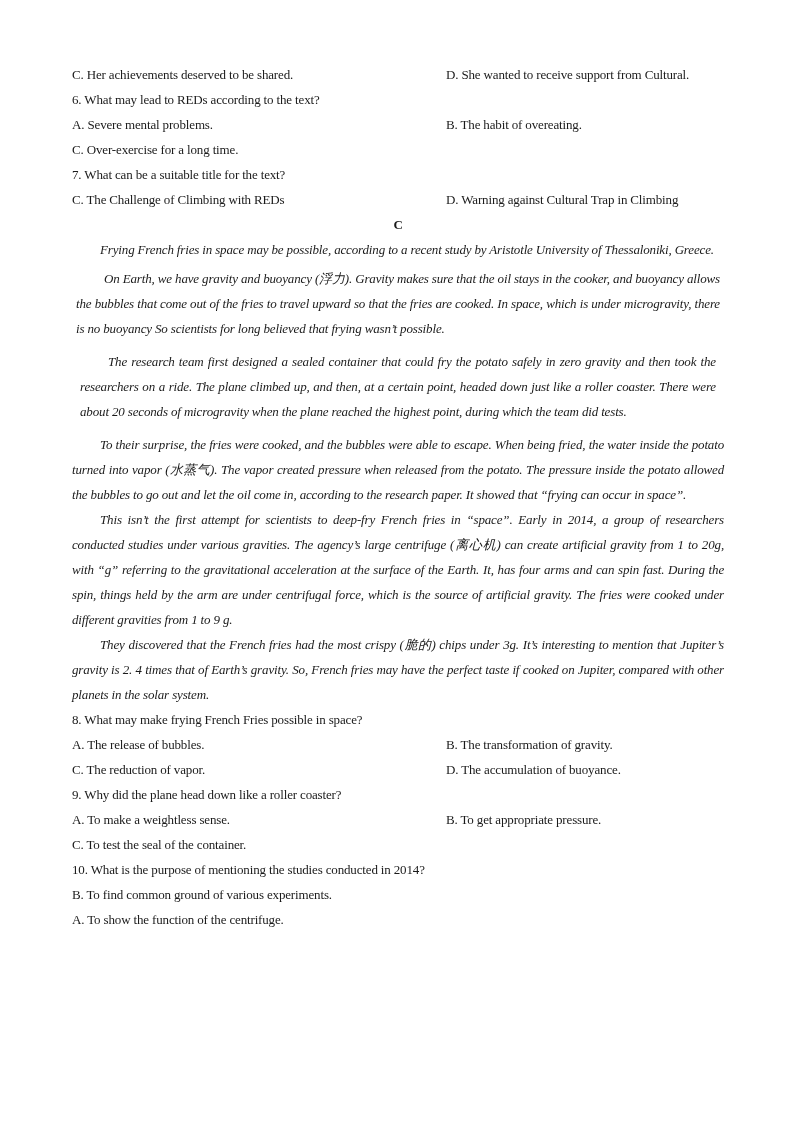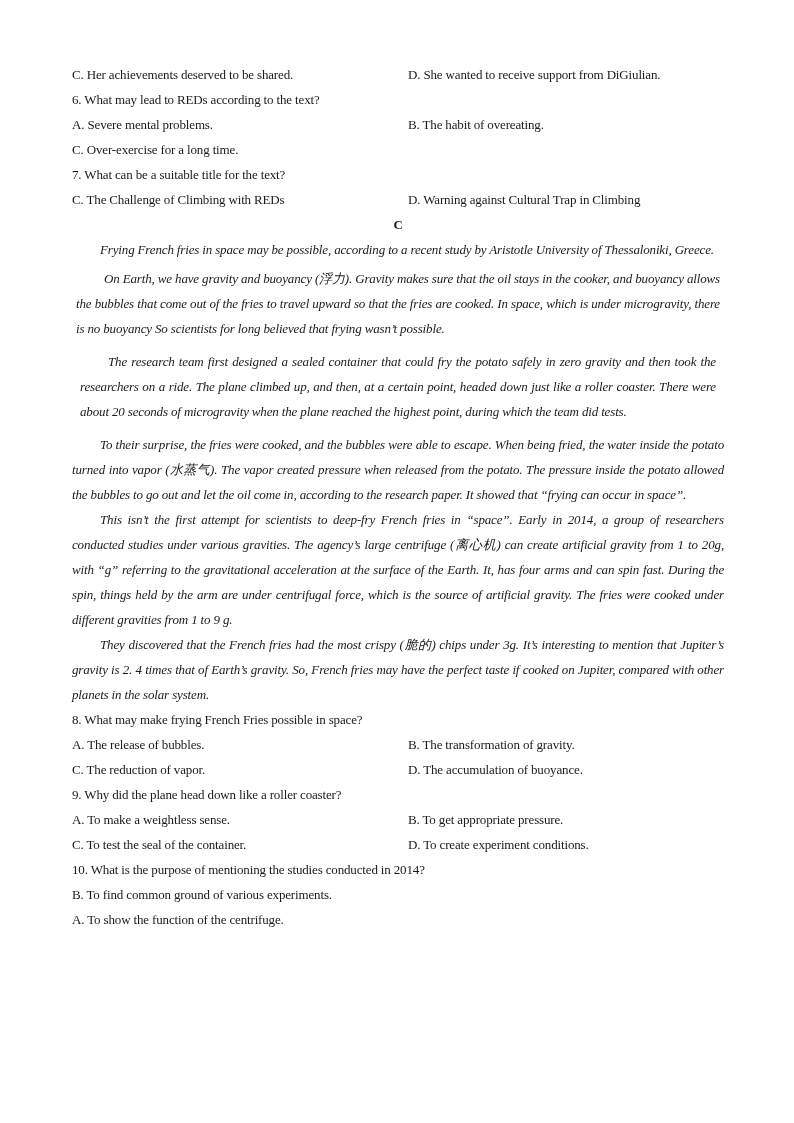--- a/index.html
+++ b/index.html
@@ -1,33 +1,33 @@
 <!DOCTYPE html>
 <html><head>
 <meta charset="utf-8">
 <style>
   html, body { margin: 0; padding: 0; background: #ffffff; }
   body { width: 794px; height: 1123px; position: relative; overflow: hidden;
          font-family: "Liberation Serif", "DejaVu Serif", serif; color: #1a1a1a; }
   .page { position: absolute; left: 72px; top: 62px; width: 652px; }
   .line { font-size: 13px; line-height: 25px; height: 25px; white-space: nowrap; letter-spacing: -0.15px; }
-  .opts { display: flex; }
+  .opts { display: flex; gap: 38px; }
   .opt-l { width: 336px; }
   .opt-r { flex: 1; }
   .center { text-align: center; font-weight: bold; }
   .para { font-size: 13px; line-height: 25px; text-indent: 28px; text-align: justify; letter-spacing: -0.15px; font-style: italic; }
 </style>
 </head>
 <body>
 
 <div class="page">
 
   <div class="line opts">
     <span class="opt-l">C. Her achievements deserved to be shared.</span>
-    <span class="opt-r">D. She wanted to receive support from DiGiulian.</span>
+    <span class="opt-r">D. She wanted to receive support from Cultural.</span>
   </div>
 
   <div class="line">6. What may lead to REDs according to the text?</div>
   <div class="line opts">
     <span class="opt-l">A. Severe mental problems.</span>
     <span class="opt-r">B. The habit of overeating.</span>
   </div>
   <div class="line opts">
     <span class="opt-l">C. Over-exercise for a long time.</span>
   </div>
@@ -57,20 +57,19 @@
     <span class="opt-r">D. The accumulation of buoyance.</span>
   </div>
 
   <div class="line">9. Why did the plane head down like a roller coaster?</div>
   <div class="line opts">
     <span class="opt-l">A. To make a weightless sense.</span>
     <span class="opt-r">B. To get appropriate pressure.</span>
   </div>
   <div class="line opts">
     <span class="opt-l">C. To test the seal of the container.</span>
-    <span class="opt-r">D. To create experiment conditions.</span>
   </div>
 
   <div class="line">10. What is the purpose of mentioning the studies conducted in 2014?</div>
   <div class="line">B. To find common ground of various experiments.</div>
   <div class="line">A. To show the function of the centrifuge.</div>
 
 </div>
 
 </body></html>

